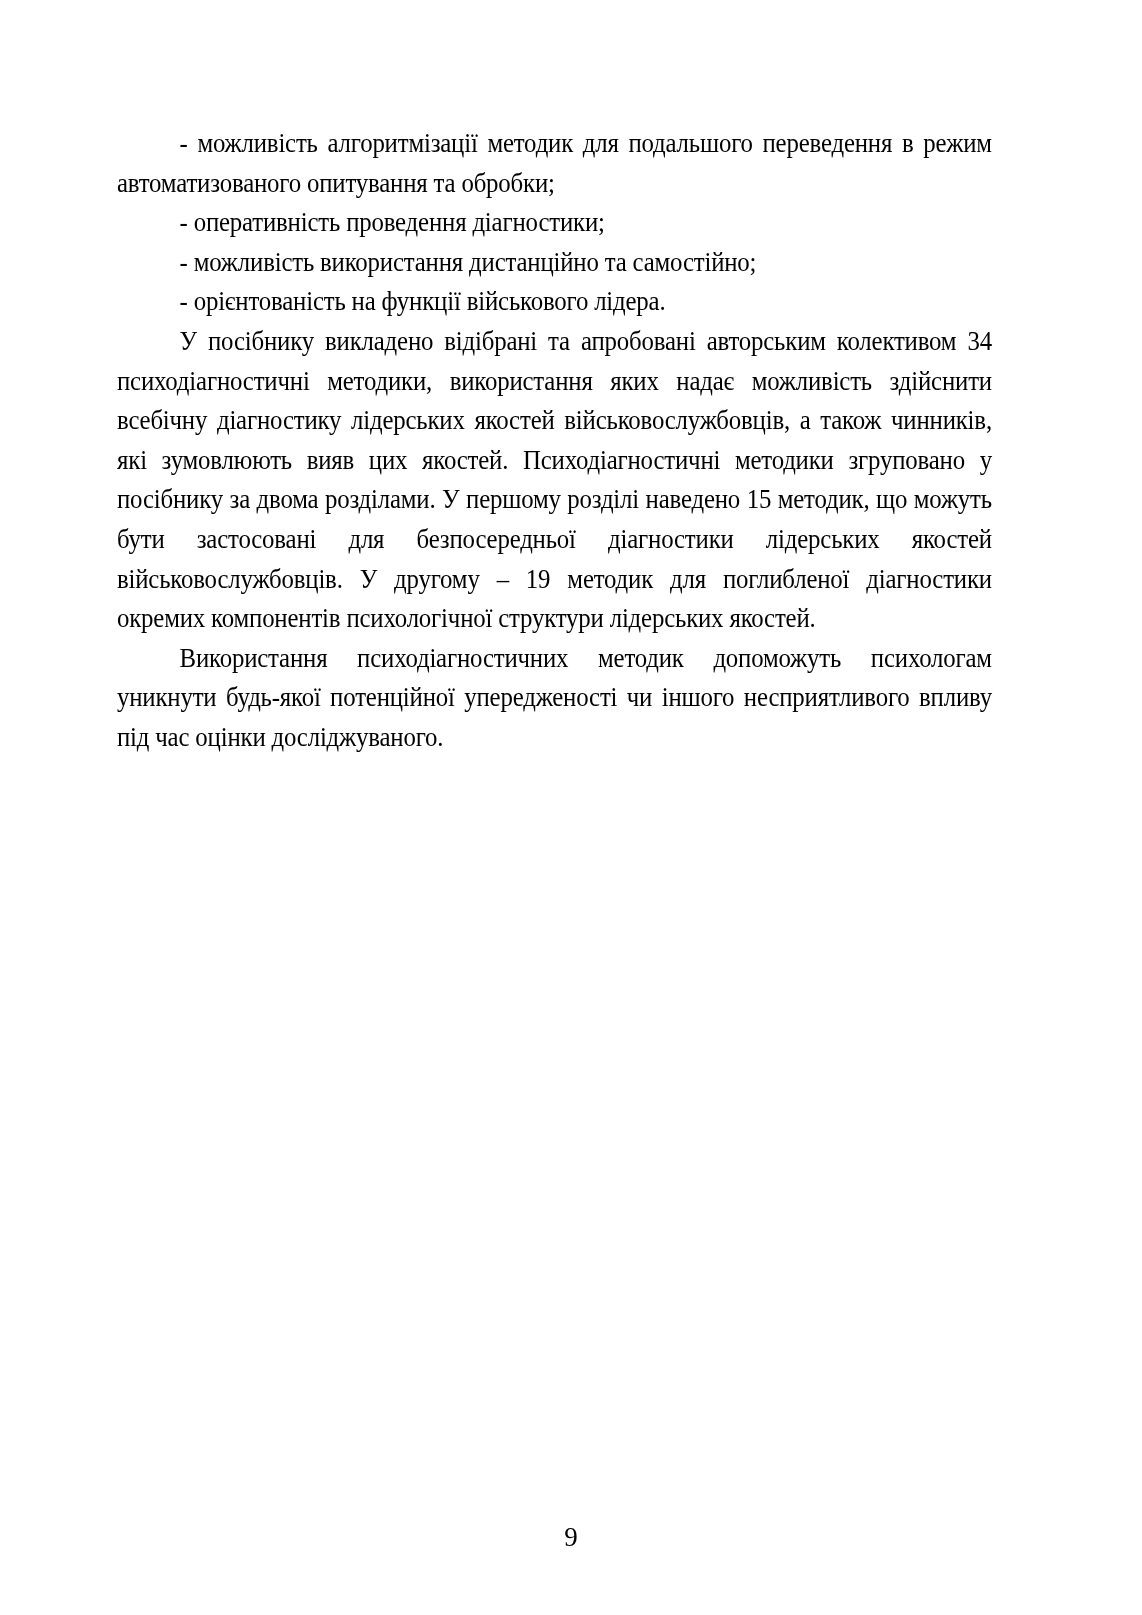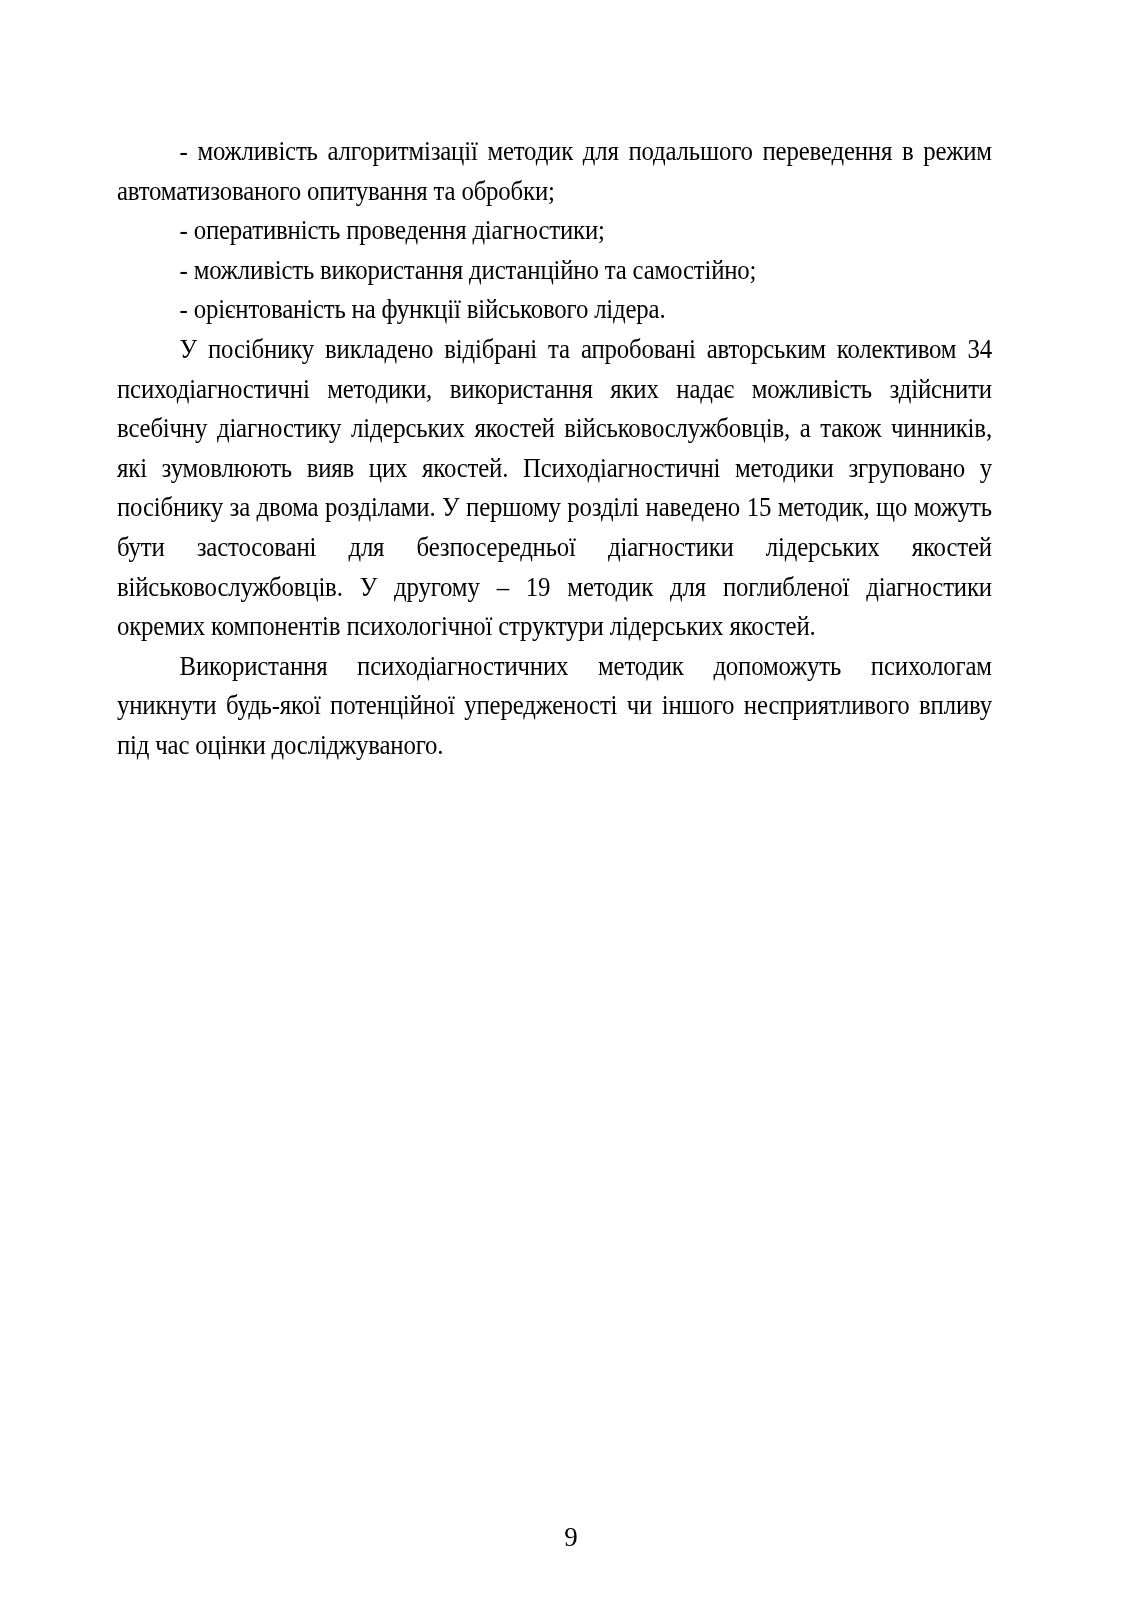--- a/index.html
+++ b/index.html
@@ -11,21 +11,21 @@
       width: 1142px;
       height: 1615px;
       position: relative;
       overflow: hidden;
       font-family: "Liberation Serif", "DejaVu Serif", serif;
       color: #000000;
     }
     .page-body {
       position: absolute;
       left: 117px;
-      top: 132px;
+      top: 124px;
       width: 875px;
     }
     .para {
       margin: 0;
       font-size: 27px;
       line-height: 39.6px;
       text-align: justify;
       text-indent: 68px;
       transform: scaleX(0.92);
       transform-origin: left top;

